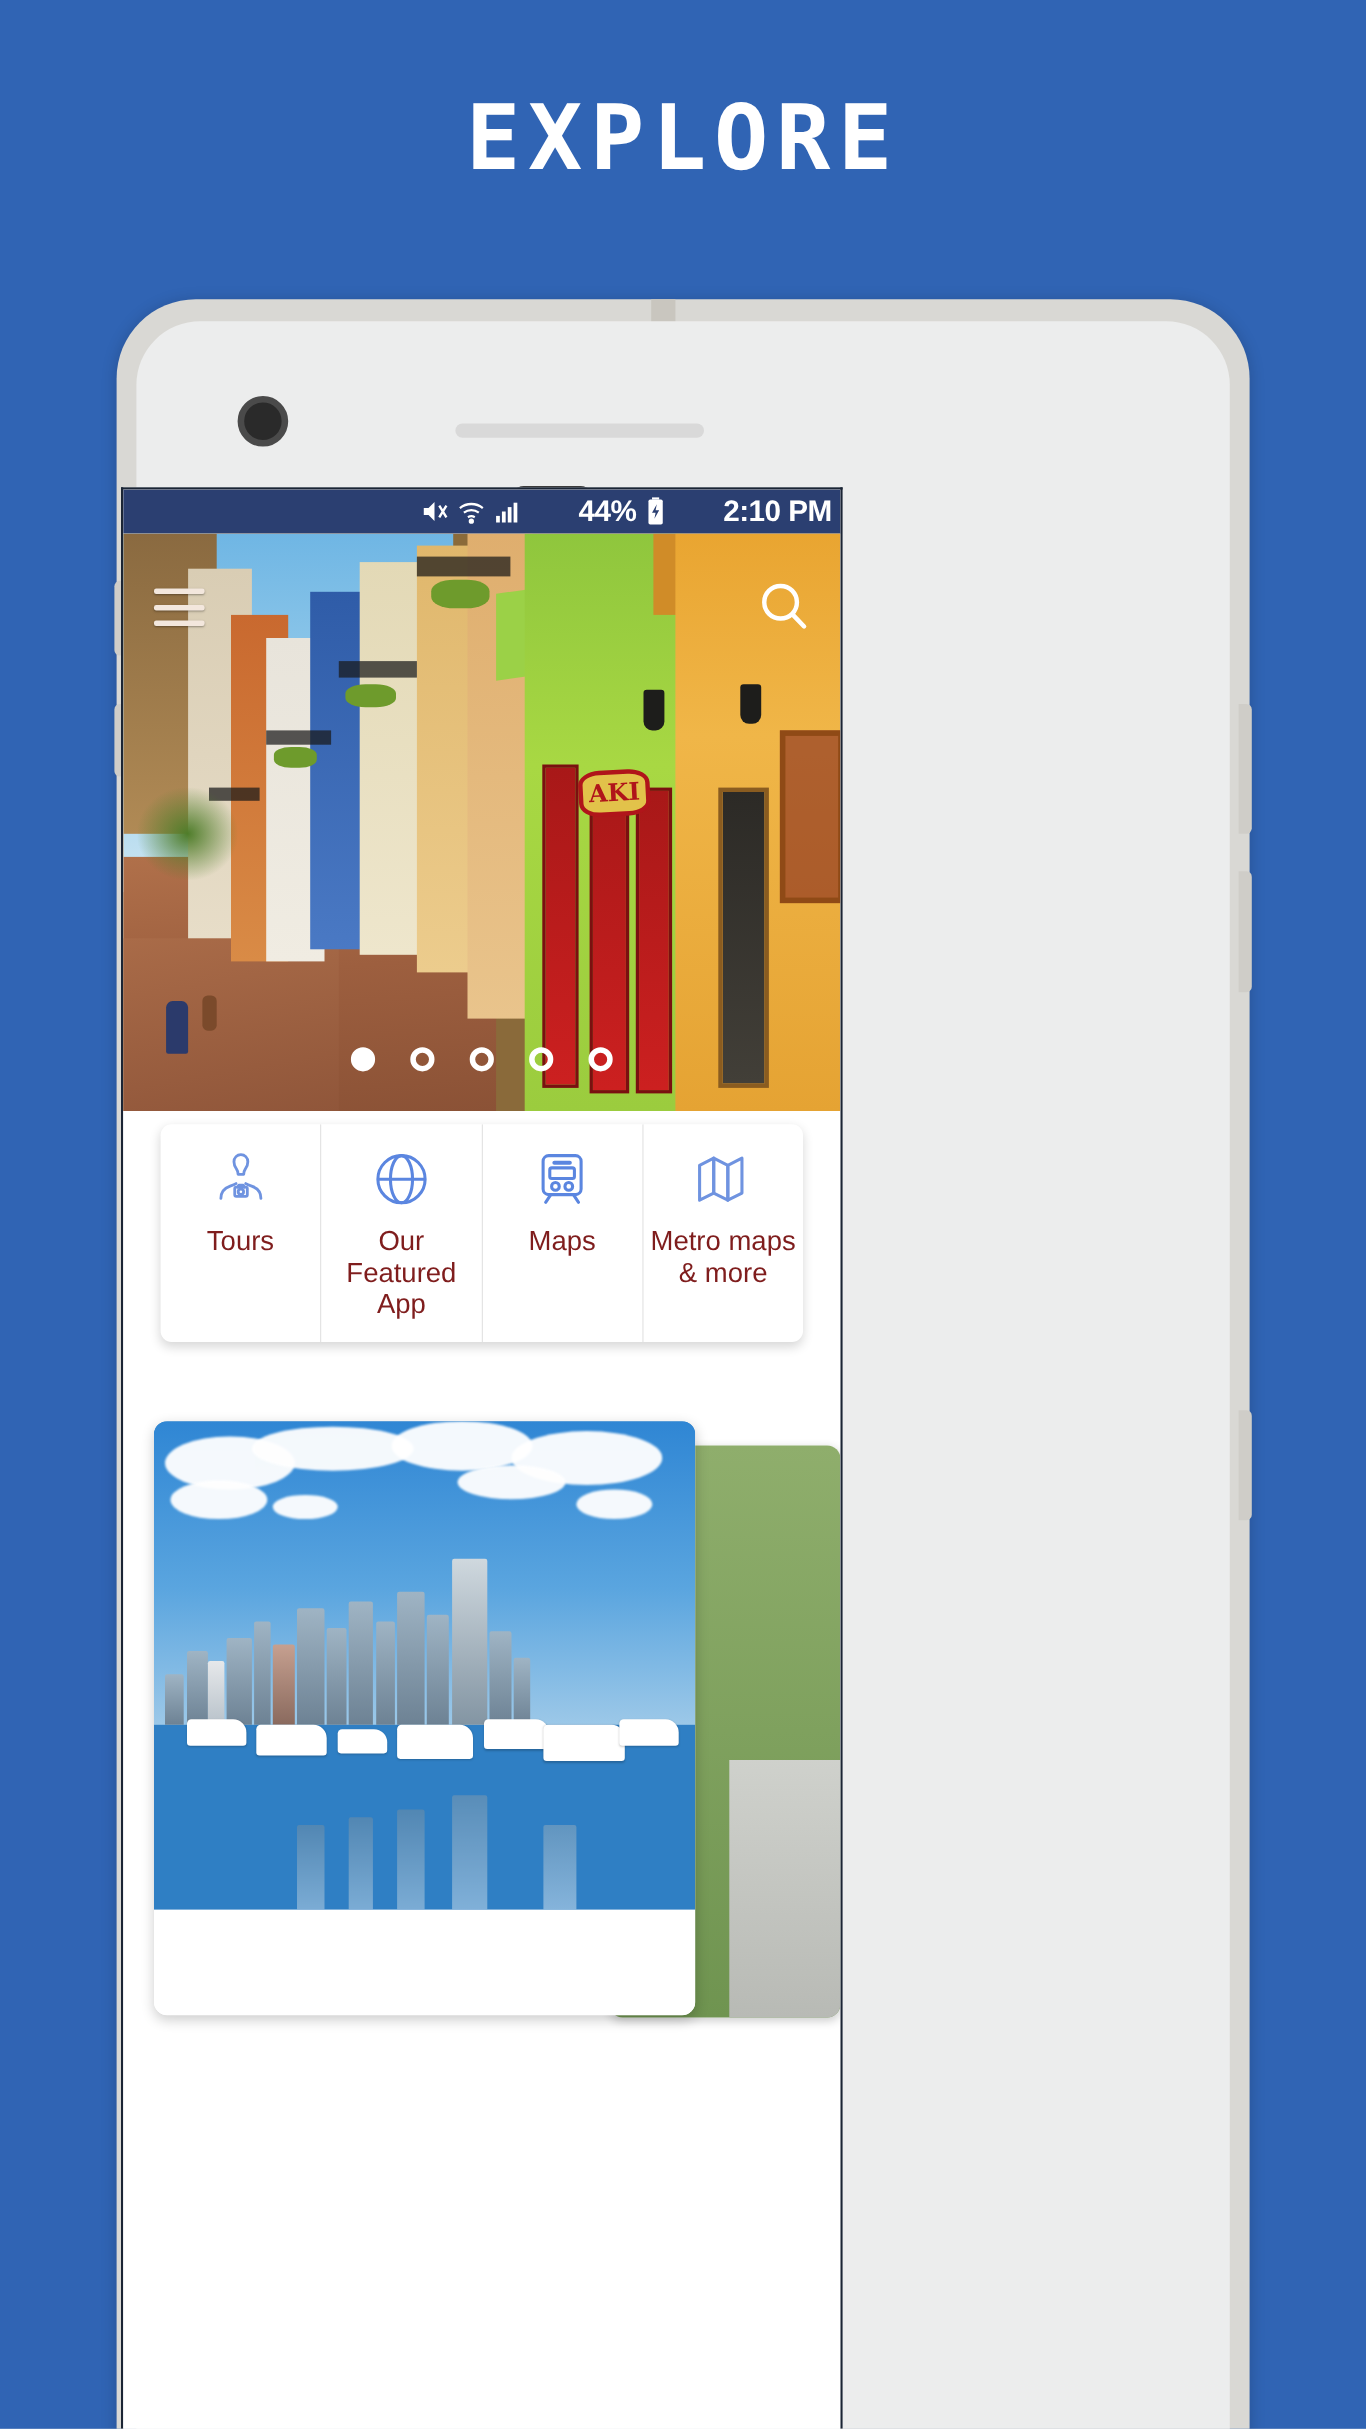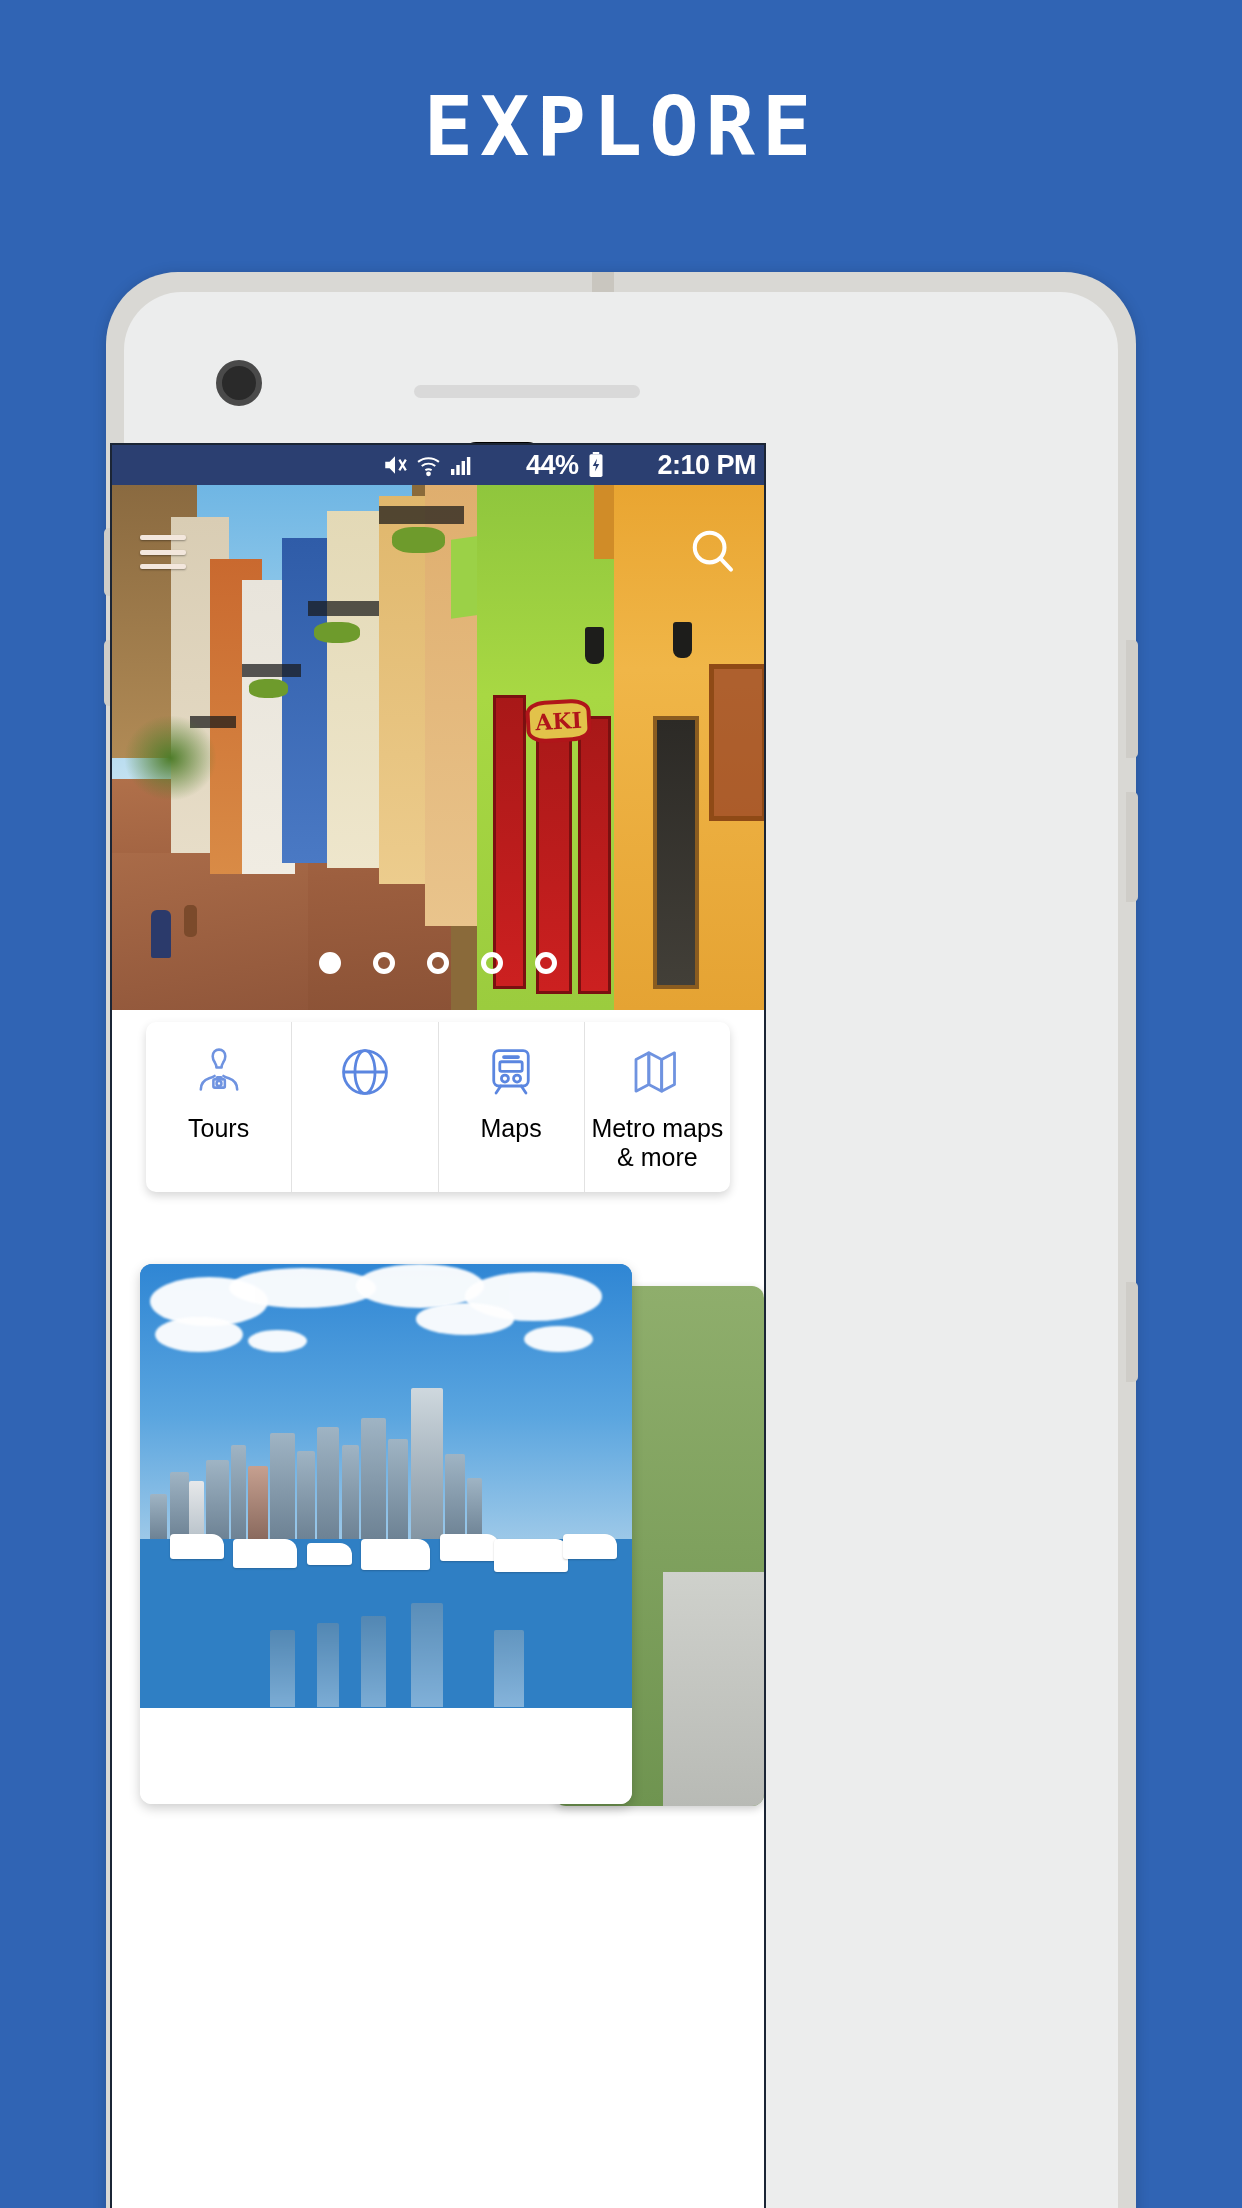--- a/index.html
+++ b/index.html
@@ -294,21 +294,21 @@
     padding: 22px 6px 20px;
     display: flex; flex-direction: column;
     align-items: center; justify-content: flex-start;
     gap: 14px;
     border-right: 1px solid #e2e2e2;
     min-height: 144px;
   }
   .tile:last-child { border-right: none; }
   .tile-icon { width: 56px; height: 56px; color: #4a79d8; }
   .tile-label {
-    font-size: 25px; color: #000000; text-align: center;
+    font-size: 25px; color: #7f1d1d; text-align: center;
     line-height: 1.15;
   }
 
   
   .cards {
     position: relative;
     margin: 72px 0 0 0;
     height: 560px;
   }
   .card-behind {
@@ -523,20 +523,21 @@
       </div>
 
       <div class="tile">
         <span class="tile-icon">
           <svg width="56" height="56" viewBox="0 0 24 24" fill="none" stroke="#5b86e0" stroke-width="1.2">
             <circle cx="12" cy="12" r="9.2"></circle>
             <ellipse cx="12" cy="12" rx="4.3" ry="9.2"></ellipse>
             <line x1="2.8" y1="12" x2="21.2" y2="12"></line>
           </svg>
         </span>
+        <span class="tile-label">Our Featured App</span>
       </div>
 
       <div class="tile">
         <span class="tile-icon">
           <svg width="56" height="56" viewBox="0 0 24 24" fill="none" stroke="#5b86e0" stroke-width="1.2" stroke-linecap="round" stroke-linejoin="round">
             <rect x="4.6" y="2.8" width="14.8" height="15.2" rx="2.2"></rect>
             <line x1="9" y1="5.6" x2="15" y2="5.6" stroke-width="1.6"></line>
             <rect x="7.2" y="7.6" width="9.6" height="4.1" rx="0.8"></rect>
             <circle cx="9.4" cy="14.8" r="1.5"></circle>
             <circle cx="14.6" cy="14.8" r="1.5"></circle>

